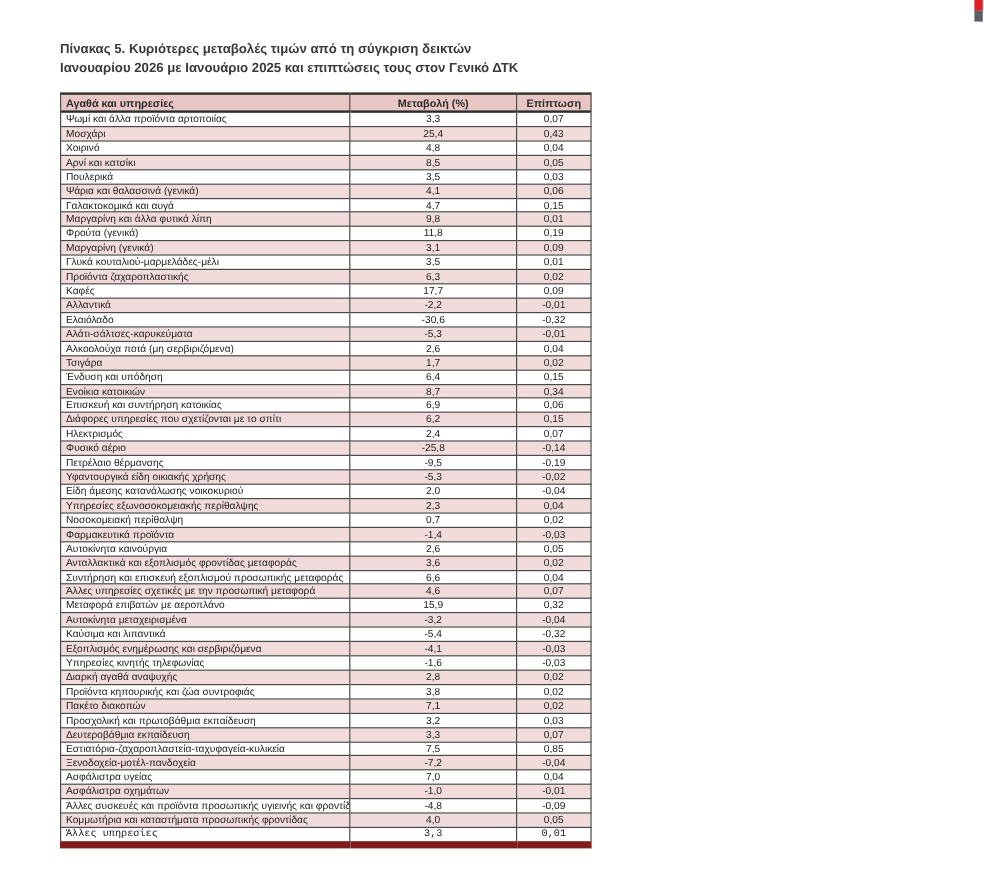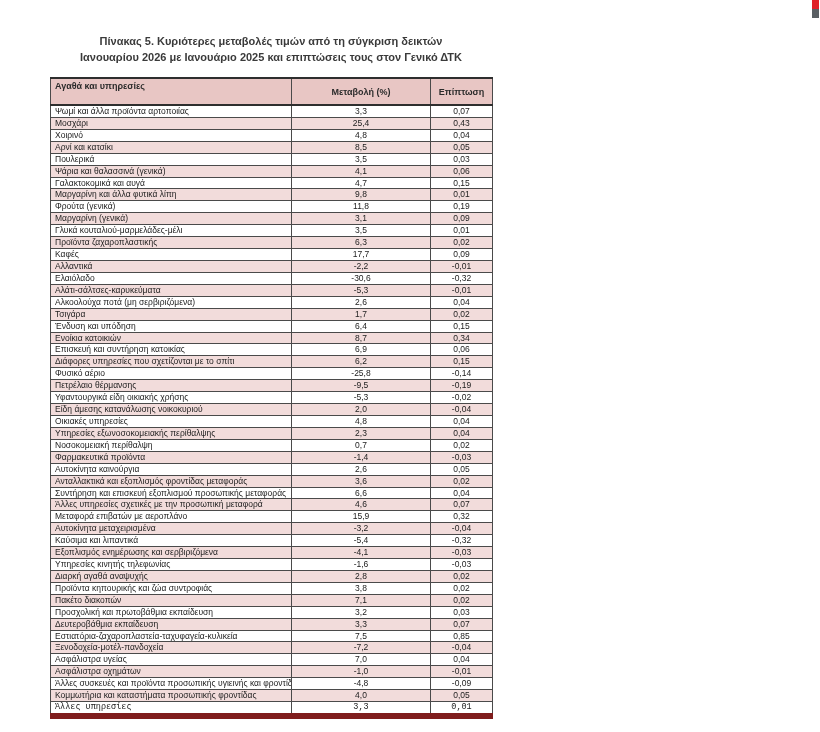--- a/index.html
+++ b/index.html
@@ -16,21 +16,20 @@
     width: 820px;
     height: 732px;
     background: #ffffff;
   }
   
   #title-block {
     position: absolute;
     left: 50px;
     top: 33px;
     width: 442px;
-    text-align: center;
     color: #3a3a3a;
     font-weight: bold;
     font-size: 11px;
     line-height: 16px;
   }
   
   #price-table {
     position: absolute;
     left: 50px;
     top: 77px;
@@ -43,21 +42,21 @@
   #price-table col.c1 { width: 241px; }
   #price-table col.c2 { width: 139px; }
   #price-table col.c3 { width: 62px; }
 
   #price-table thead th {
     background: var(--header-bg, #e8c6c4);
     color: #2b2b2b;
     font-weight: bold;
     font-size: 9px;
     height: 13px;
-    padding: 0 0 12px 4px;
+    padding: 0 0 0 4px;
     border-top: 2px solid #2e2e2e;
     border-bottom: 2px solid #2e2e2e;
     border-left: 1px solid #4a4a4a;
     border-right: 1px solid #4a4a4a;
     text-align: left;
   }
   #price-table thead th.num { text-align: center; padding: 0; }
 
   #price-table tbody td {
     height: 10.92px;
@@ -225,45 +224,45 @@
           <td>Επισκευή και συντήρηση κατοικίας</td>
           <td class="num">6,9</td>
           <td class="num">0,06</td>
         </tr>
         <tr>
           <td>Διάφορες υπηρεσίες που σχετίζονται με το σπίτι</td>
           <td class="num">6,2</td>
           <td class="num">0,15</td>
         </tr>
         <tr>
+          <td>Ηλεκτρισμός</td>
+          <td class="num">2,4</td>
+          <td class="num">0,07</td>
+        </tr>
+        <tr>
           <td>Φυσικό αέριο</td>
           <td class="num">-25,8</td>
           <td class="num">-0,14</td>
         </tr>
         <tr>
           <td>Πετρέλαιο θέρμανσης</td>
           <td class="num">-9,5</td>
           <td class="num">-0,19</td>
         </tr>
         <tr>
           <td>Υφαντουργικά είδη οικιακής χρήσης</td>
           <td class="num">-5,3</td>
           <td class="num">-0,02</td>
         </tr>
         <tr>
           <td>Είδη άμεσης κατανάλωσης νοικοκυριού</td>
           <td class="num">2,0</td>
           <td class="num">-0,04</td>
         </tr>
         <tr>
-          <td>Οικιακές υπηρεσίες</td>
-          <td class="num">4,8</td>
-          <td class="num">0,04</td>
-        </tr>
-        <tr>
           <td>Υπηρεσίες εξωνοσοκομειακής περίθαλψης</td>
           <td class="num">2,3</td>
           <td class="num">0,04</td>
         </tr>
         <tr>
           <td>Νοσοκομειακή περίθαλψη</td>
           <td class="num">0,7</td>
           <td class="num">0,02</td>
         </tr>
         <tr>

